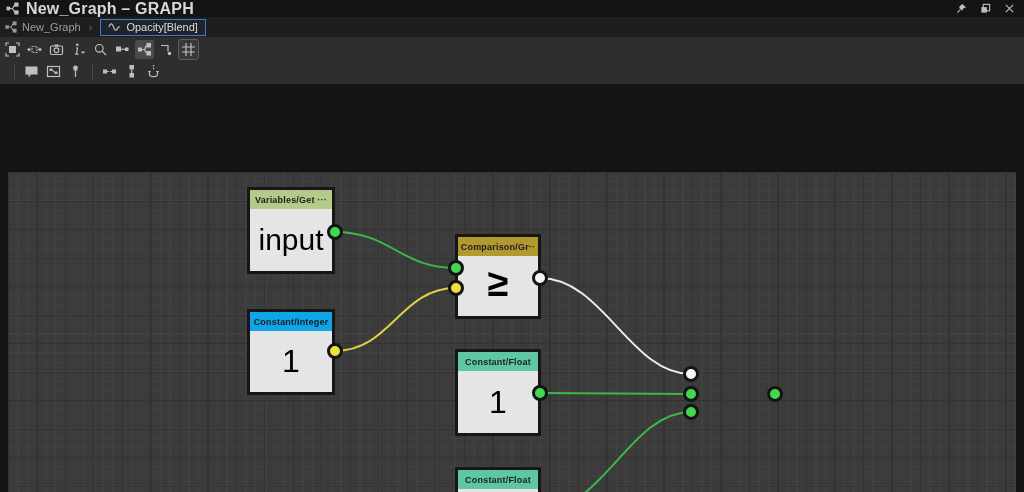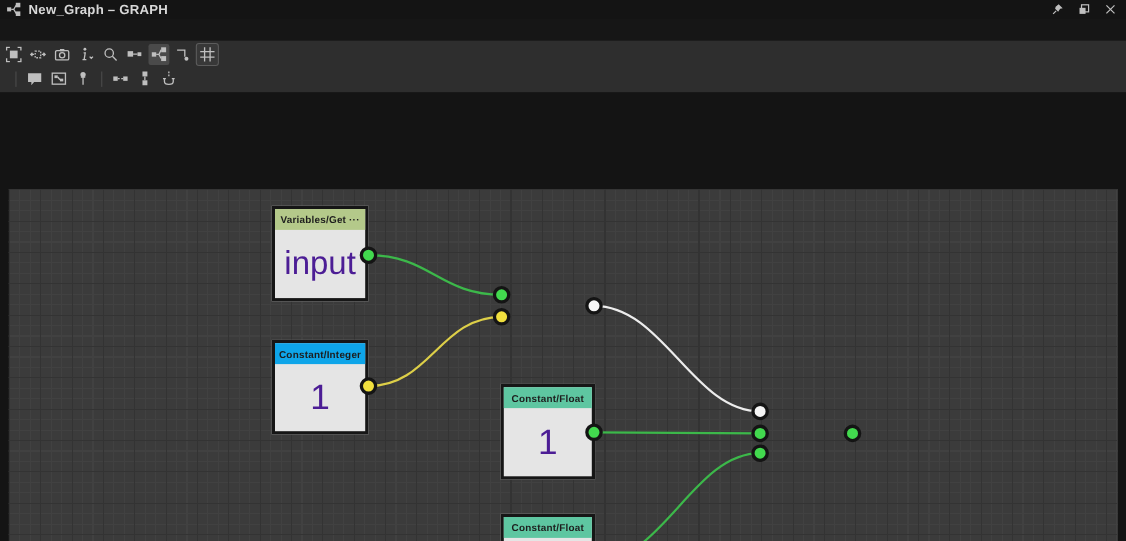--- a/index.html
+++ b/index.html
@@ -8,21 +8,21 @@
     position:relative; width:1024px; height:492px; overflow:hidden;
     background:#161616; font-family:"Liberation Sans", sans-serif;
     -webkit-font-smoothing:antialiased;
   }
   
   .titlebar {
     position:absolute; left:0; top:0; width:1024px; height:17px;
     background:#141414; display:flex; align-items:center; padding:0 6px;
   }
   .titlebar .app-icon { width:13px; height:13px; margin-right:7px; flex:0 0 auto; }
-  .titlebar .title { font-size:12px; font-weight:bold; color:#d8d8d8; letter-spacing:.2px; }
+  .titlebar .title { font-size:16px; font-weight:bold; color:#d8d8d8; letter-spacing:.2px; }
   .titlebar .spacer { flex:1; }
   .winbtn { width:18px; height:15px; display:flex; align-items:center; justify-content:center; margin-left:6px; }
   .winbtn svg { width:11px; height:11px; }
   
   .crumbbar {
     position:absolute; left:0; top:17px; width:1024px; height:20px;
     background:#1e1e1e; display:flex; align-items:center; padding:0 5px;
   }
   .crumbbar .crumb-icon { width:12px; height:12px; margin-right:5px; }
   .crumb-root { font-size:11px; color:#9b9b9b; margin-right:8px; }
@@ -64,21 +64,21 @@
   .node {
     position:absolute; border:3px solid #161616; background:#e5e5e5;
     display:flex; flex-direction:column;
   }
   .node .nhead {
     height:19px; flex:0 0 auto; display:flex; align-items:center; justify-content:center;
     font-size:9px; font-weight:bold; color:#1d1d1d; letter-spacing:.2px; white-space:nowrap; overflow:hidden;
   }
   .node .nbody {
     flex:1; display:flex; align-items:center; justify-content:center;
-    color:#4c1d95; overflow:hidden;
+    color:#000000; overflow:hidden;
   }
   .val-xl { font-size:30px; }
   .val-num { font-size:32px; }
   .val-ge { font-size:38px; font-weight:bold; line-height:1; padding-bottom:6px; }
   .val-tern { font-size:28px; font-weight:bold; letter-spacing:2px; }
   
   .port {
     position:absolute; width:16px; height:16px; border-radius:50%;
     border:3px solid #141414;
   }
@@ -112,20 +112,36 @@
         <rect class="icf" x="1.5" y="4.5" width="6" height="6"></rect>
       </svg>
     </span>
     <span class="winbtn">
       <svg viewBox="0 0 12 12">
         <path class="ic" d="M2,2 L10,10 M10,2 L2,10"></path>
       </svg>
     </span>
   </div>
 
+  <div class="crumbbar">
+    <svg class="crumb-icon" viewBox="0 0 14 14" style="opacity:.75">
+      <rect class="icf" x="0.5" y="5" width="4" height="4"></rect>
+      <rect class="icf" x="9" y="0.5" width="4.5" height="4.5"></rect>
+      <rect class="icf" x="9" y="9" width="4.5" height="4.5"></rect>
+      <path class="ic" d="M4.5,7 L7,7 M7,7 L9.5,2.8 M7,7 L9.5,11.2"></path>
+    </svg>
+    <span class="crumb-root">New_Graph</span>
+    <span class="crumb-sep">›</span>
+    <span class="crumb-tab">
+      <svg class="wave-icon" viewBox="0 0 14 10">
+        <path class="ic" d="M1,5 C2.5,0.5 4.5,0.5 6,5 C7.5,9.5 9.5,9.5 11,5 L13,5"></path>
+      </svg>
+      <span class="tab-label">Opacity[Blend]</span>
+    </span>
+  </div>
 
   <div class="toolbar">
     <div class="toolrow r1">
       <span class="tool">
         <svg viewBox="0 0 15 15">
           <rect class="icf" x="4" y="4" width="7" height="7"></rect>
           <path class="ic" d="M1,4 L1,1 L4,1 M11,1 L14,1 L14,4 M14,11 L14,14 L11,14 M4,14 L1,14 L1,11"></path>
         </svg>
       </span>
       <span class="tool">
@@ -241,20 +257,24 @@
       <div class="node" style="left:239px; top:15px; width:88px; height:87px;">
         <div class="nhead" style="background:#b4c98a;">Variables/Get ···</div>
         <div class="nbody val-xl">input</div>
       </div>
 
       <div class="node" style="left:239px; top:137px; width:88px; height:86px;">
         <div class="nhead" style="background:#0ea5e9;">Constant/Integer</div>
         <div class="nbody val-num">1</div>
       </div>
 
+      <div class="node" style="left:447px; top:62px; width:86px; height:85px;">
+        <div class="nhead" style="background:#b1982f;">Comparison/Gr··</div>
+        <div class="nbody val-ge">≥</div>
+      </div>
 
       <div class="node" style="left:447px; top:177px; width:86px; height:87px;">
         <div class="nhead" style="background:#5ec6a1;">Constant/Float</div>
         <div class="nbody val-num">1</div>
       </div>
 
       <div class="node" style="left:447px; top:295px; width:86px; height:87px;">
         <div class="nhead" style="background:#5ec6a1;">Constant/Float</div>
         <div class="nbody val-num">0</div>
       </div>

